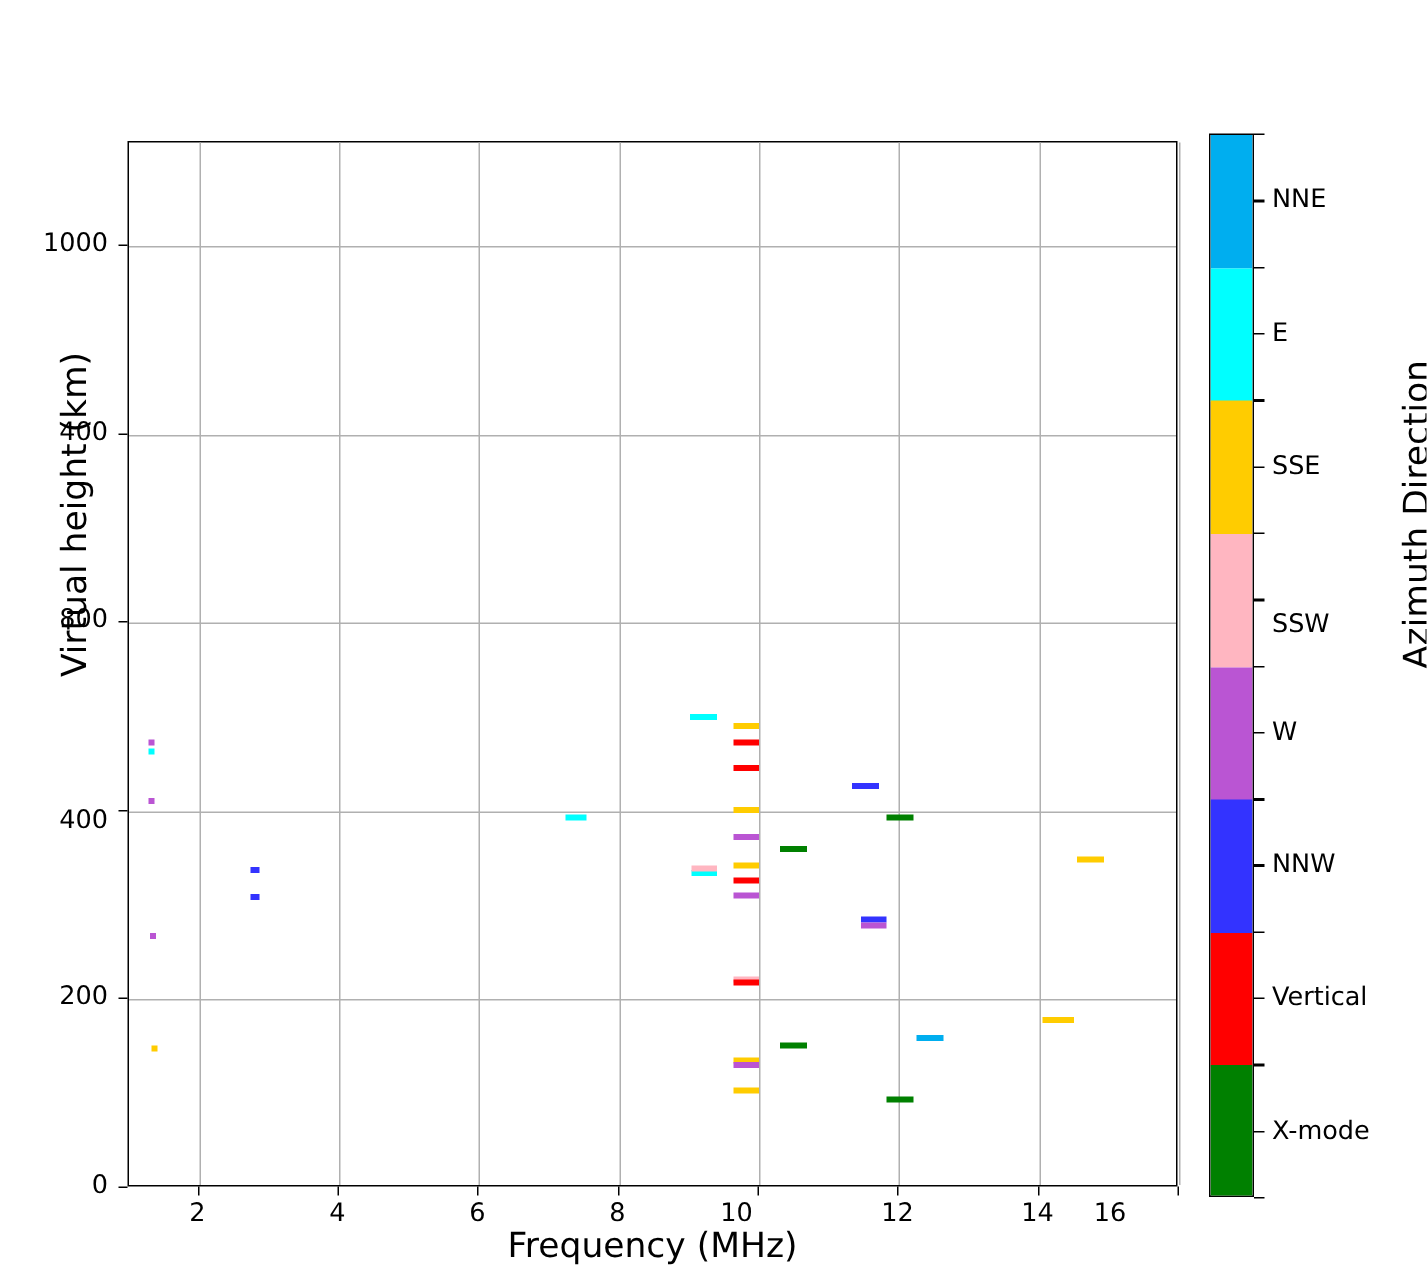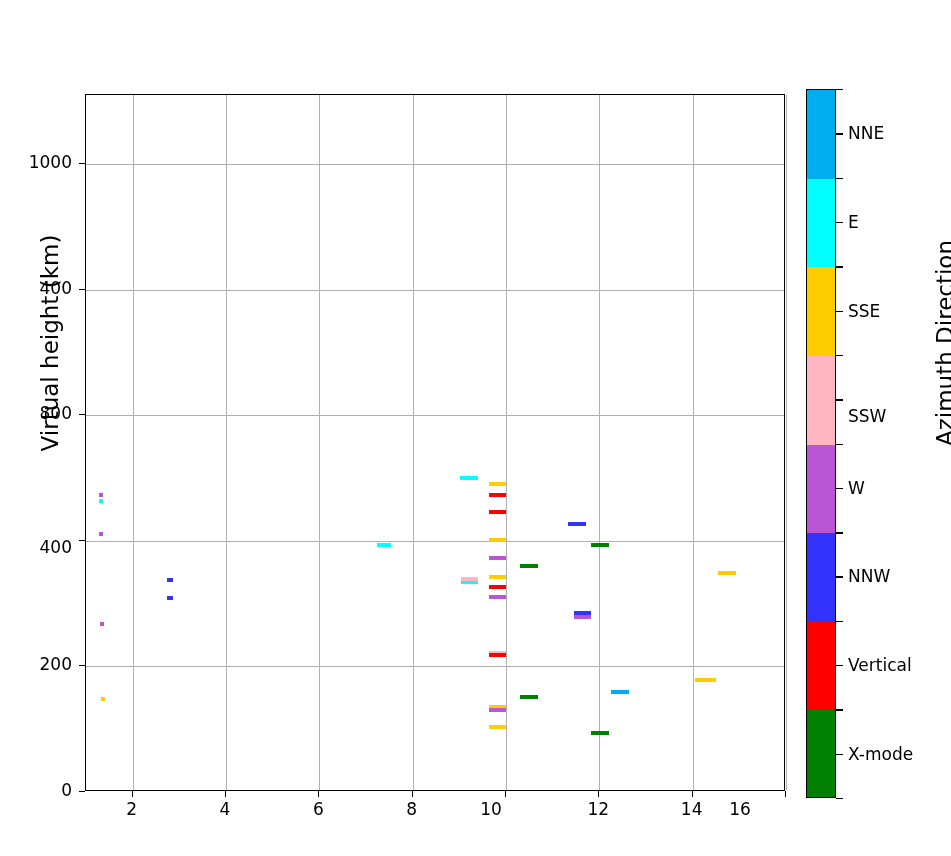--- a/index.html
+++ b/index.html
@@ -172,20 +172,21 @@
       <div class="tick-y" style="top: 539.829px;"></div>
       <div class="ticklab-y" style="top: 537px;">400</div>
       <div class="tick-y" style="top: 414.243px;"></div>
       <div class="ticklab-y" style="top: 403.243px;">800</div>
       <div class="tick-y" style="top: 288.658px;"></div>
       <div class="ticklab-y" style="top: 277.658px;">400</div>
       <div class="tick-y" style="top: 163.072px;"></div>
       <div class="ticklab-y" style="top: 152.072px;">1000</div>
     </div>
 
+  <div class="xlabel">Frequency (MHz)</div>
   <div class="ylabel">Virtual height (km)</div>
 
   <div class="cbar" id="cbar">
       <div class="cseg" style="top: 0px; height: 89.225px; background: rgb(0, 174, 239);"></div>
       <div class="cseg" style="top: 88.625px; height: 89.225px; background: rgb(0, 255, 255);"></div>
       <div class="cseg" style="top: 177.25px; height: 89.225px; background: rgb(255, 204, 0);"></div>
       <div class="cseg" style="top: 265.875px; height: 89.225px; background: rgb(255, 182, 193);"></div>
       <div class="cseg" style="top: 354.5px; height: 89.225px; background: rgb(186, 85, 211);"></div>
       <div class="cseg" style="top: 443.125px; height: 89.225px; background: rgb(51, 51, 255);"></div>
       <div class="cseg" style="top: 531.75px; height: 89.225px; background: rgb(255, 0, 0);"></div>

